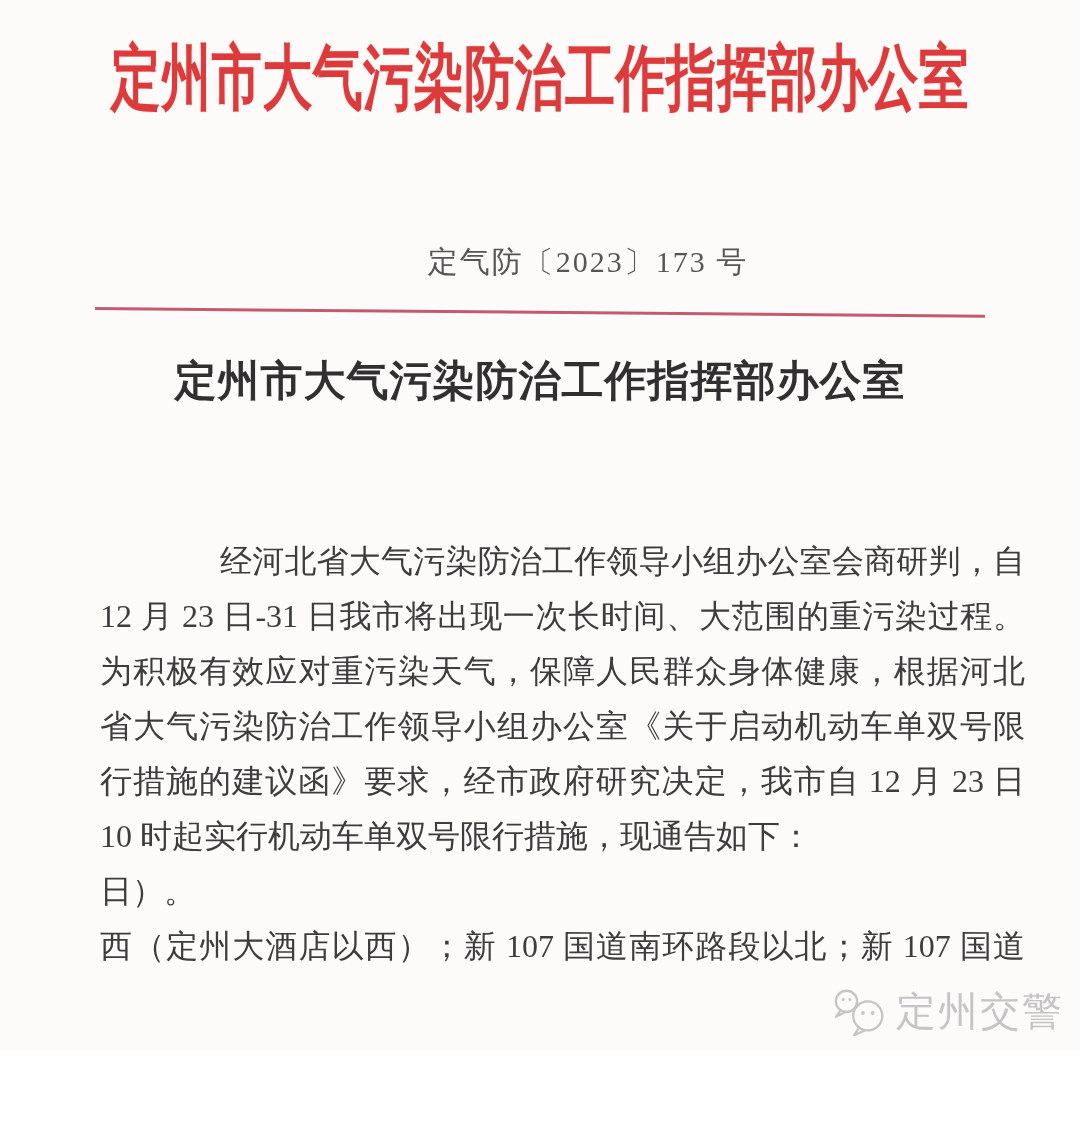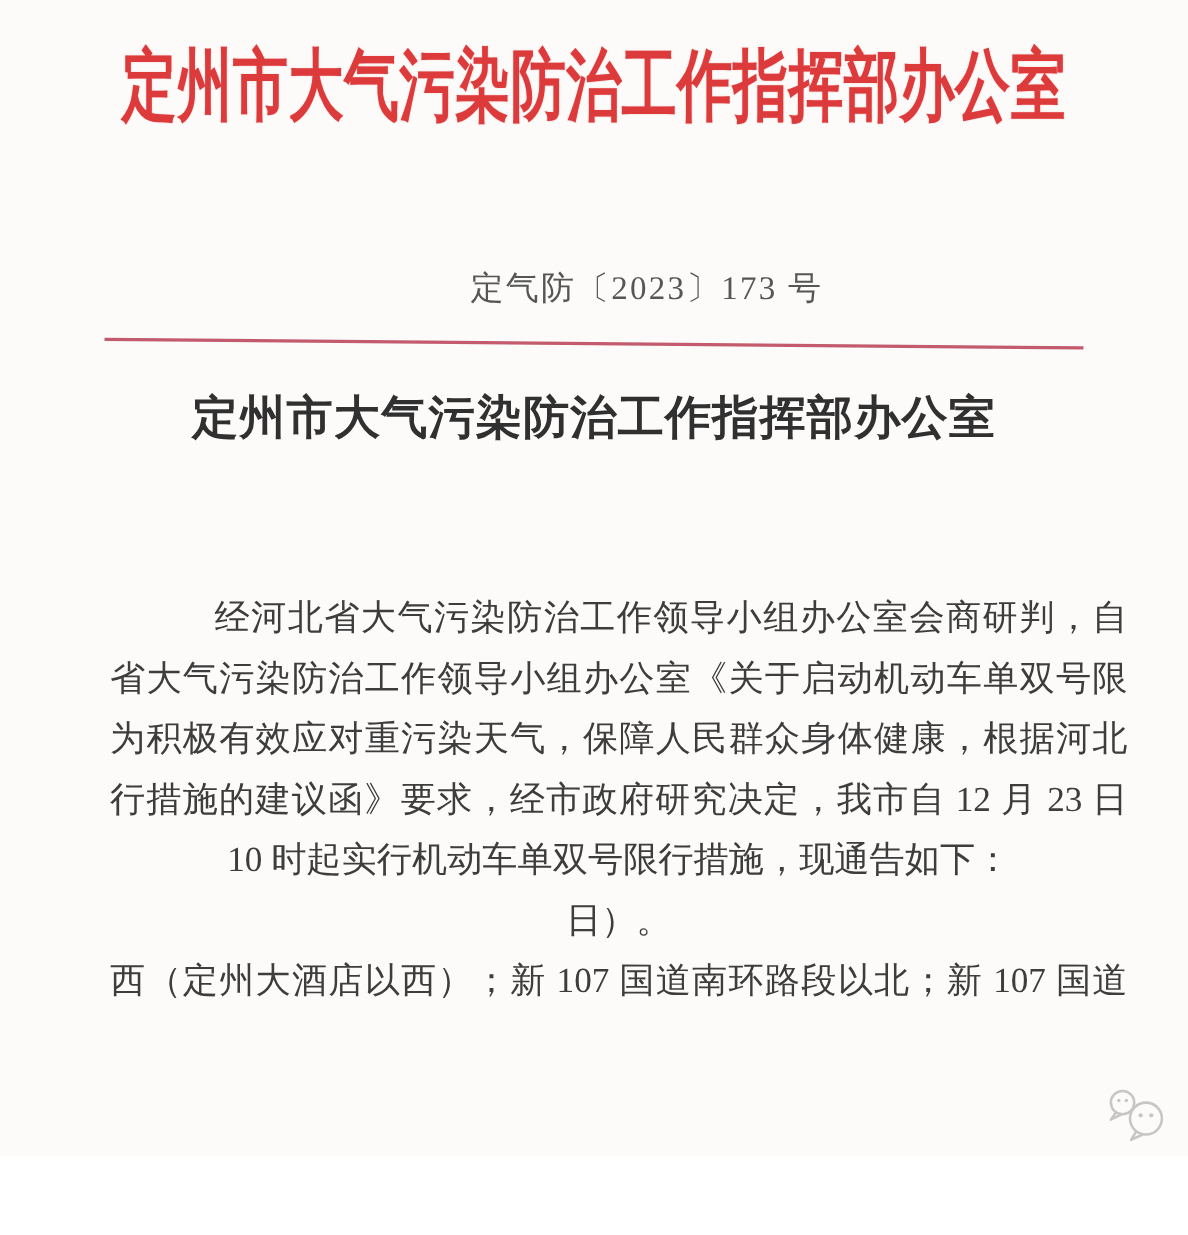--- a/index.html
+++ b/index.html
@@ -72,28 +72,28 @@
     position: absolute;
     top: 534px;
     left: 100px;
     width: 925px;
     font-size: 32px;
     color: #3d3d3d;
   }
   .bline {
     height: 55px;
     line-height: 55px;
-    text-align: center;
+    text-align: left;
     white-space: pre-wrap;
   }
   .bline.just {
     text-align: justify;
     text-align-last: justify;
   }
-  .bline.ind { text-indent: 95px; }
+  .bline.ind { text-indent: 95px; margin-left: 25px; }
   .seg-lead {
     font-family: "Liberation Sans", "DejaVu Sans", sans-serif;
     font-weight: 700;
     color: #343434;
   }
   .seg-b { font-weight: 700; }
   
   .watermark {
     position: absolute;
     right: 16px;
@@ -118,36 +118,38 @@
   <div class="doc-number">定气防〔2023〕173 号</div>
 
   <div class="red-rule"></div>
 
   <div class="title">
     <div>定州市大气污染防治工作指挥部办公室</div>
   </div>
 
   <div class="body-block">
       <div class="bline just ind"><span>经河北省大气污染防治工作领导小组办公室会商研判，自</span></div>
+      <div class="bline just"><span>12 月 23 日-31 日我市将出现一次长时间、大范围的重污染过程。</span></div>
+      <div class="bline just"><span>为积极有效应对重污染天气，保障人民群众身体健康，根据河北</span></div>
       <div class="bline just"><span>省大气污染防治工作领导小组办公室《关于启动机动车单双号限</span></div>
-      <div class="bline just"><span>为积极有效应对重污染天气，保障人民群众身体健康，根据河北</span></div>
       <div class="bline just"><span>行措施的建议函》要求，经市政府研究决定，我市自 12 月 23 日</span></div>
       <div class="bline"><span>10 时起实行机动车单双号限行措施，现通告如下：</span></div>
       <div class="bline"><span>日）。</span></div>
       <div class="bline just"><span>西（定州大酒店以西）；新 107 国道南环路段以北；新 107 国道</span></div>
     </div>
 
   <div class="watermark">
     <svg class="wm-icon" viewBox="0 0 60 52" fill="none" xmlns="http://www.w3.org/2000/svg">
 
       <circle cx="15" cy="15" r="11" stroke="#c6c6c6" stroke-width="2.4"></circle>
       <path d="M9 24 L4 31 L14 26" stroke="#c6c6c6" stroke-width="2.4" stroke-linejoin="round"></path>
       <circle cx="11.5" cy="13" r="1.6" fill="#c6c6c6"></circle>
       <circle cx="18.5" cy="13" r="1.6" fill="#c6c6c6"></circle>
 
       <circle cx="37" cy="30" r="15" stroke="#c6c6c6" stroke-width="2.4"></circle>
       <path d="M28 42 L23 50 L34 45" stroke="#c6c6c6" stroke-width="2.4" stroke-linejoin="round"></path>
       <circle cx="32" cy="27" r="2" fill="#c6c6c6"></circle>
       <circle cx="42" cy="27" r="2" fill="#c6c6c6"></circle>
     </svg>
+    <span class="wm-label">定州交警</span>
   </div>
 
 </div>
 
 </body></html>

